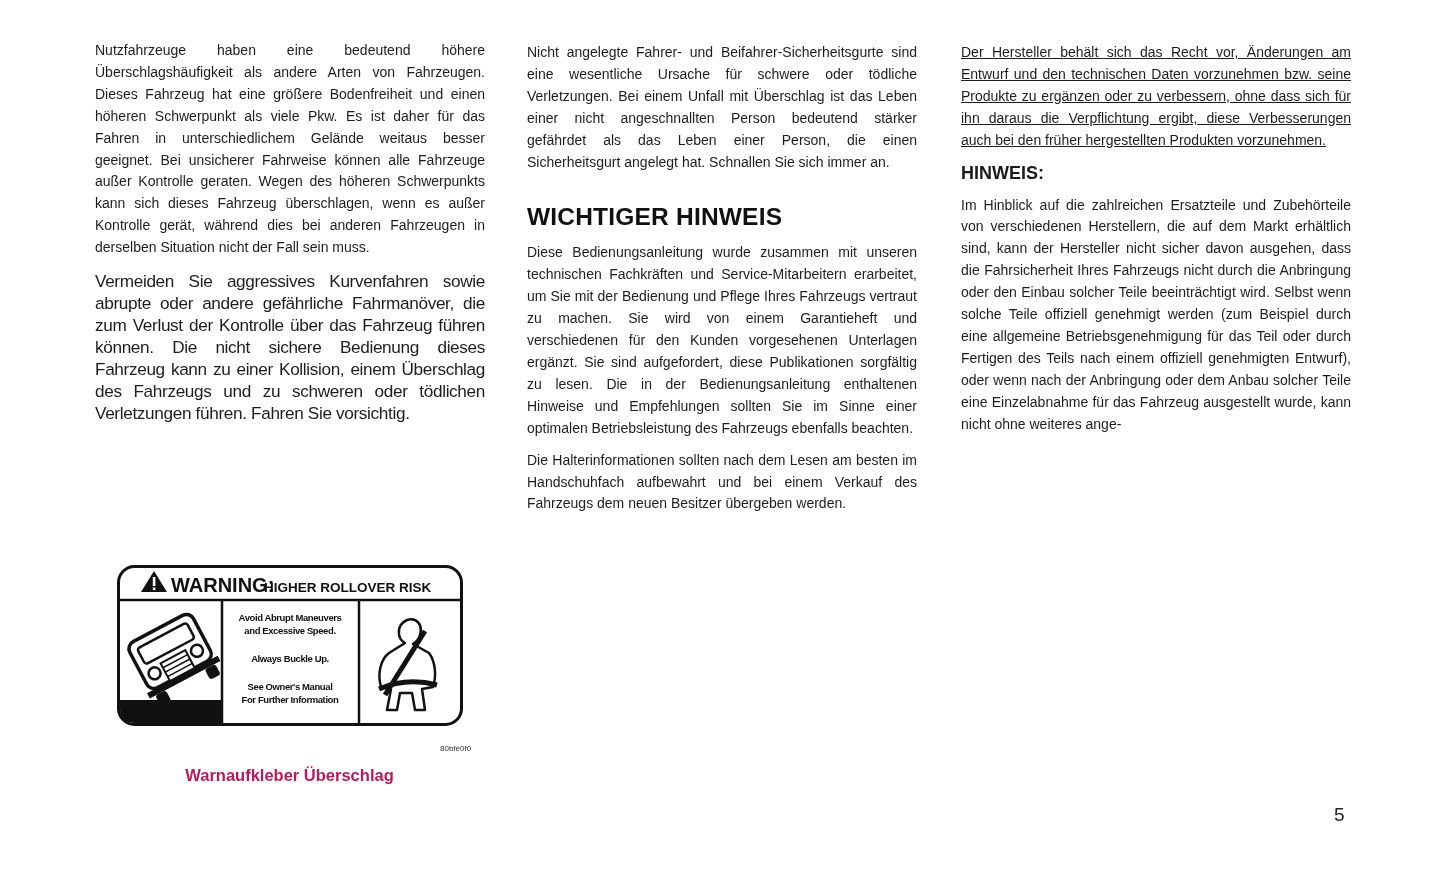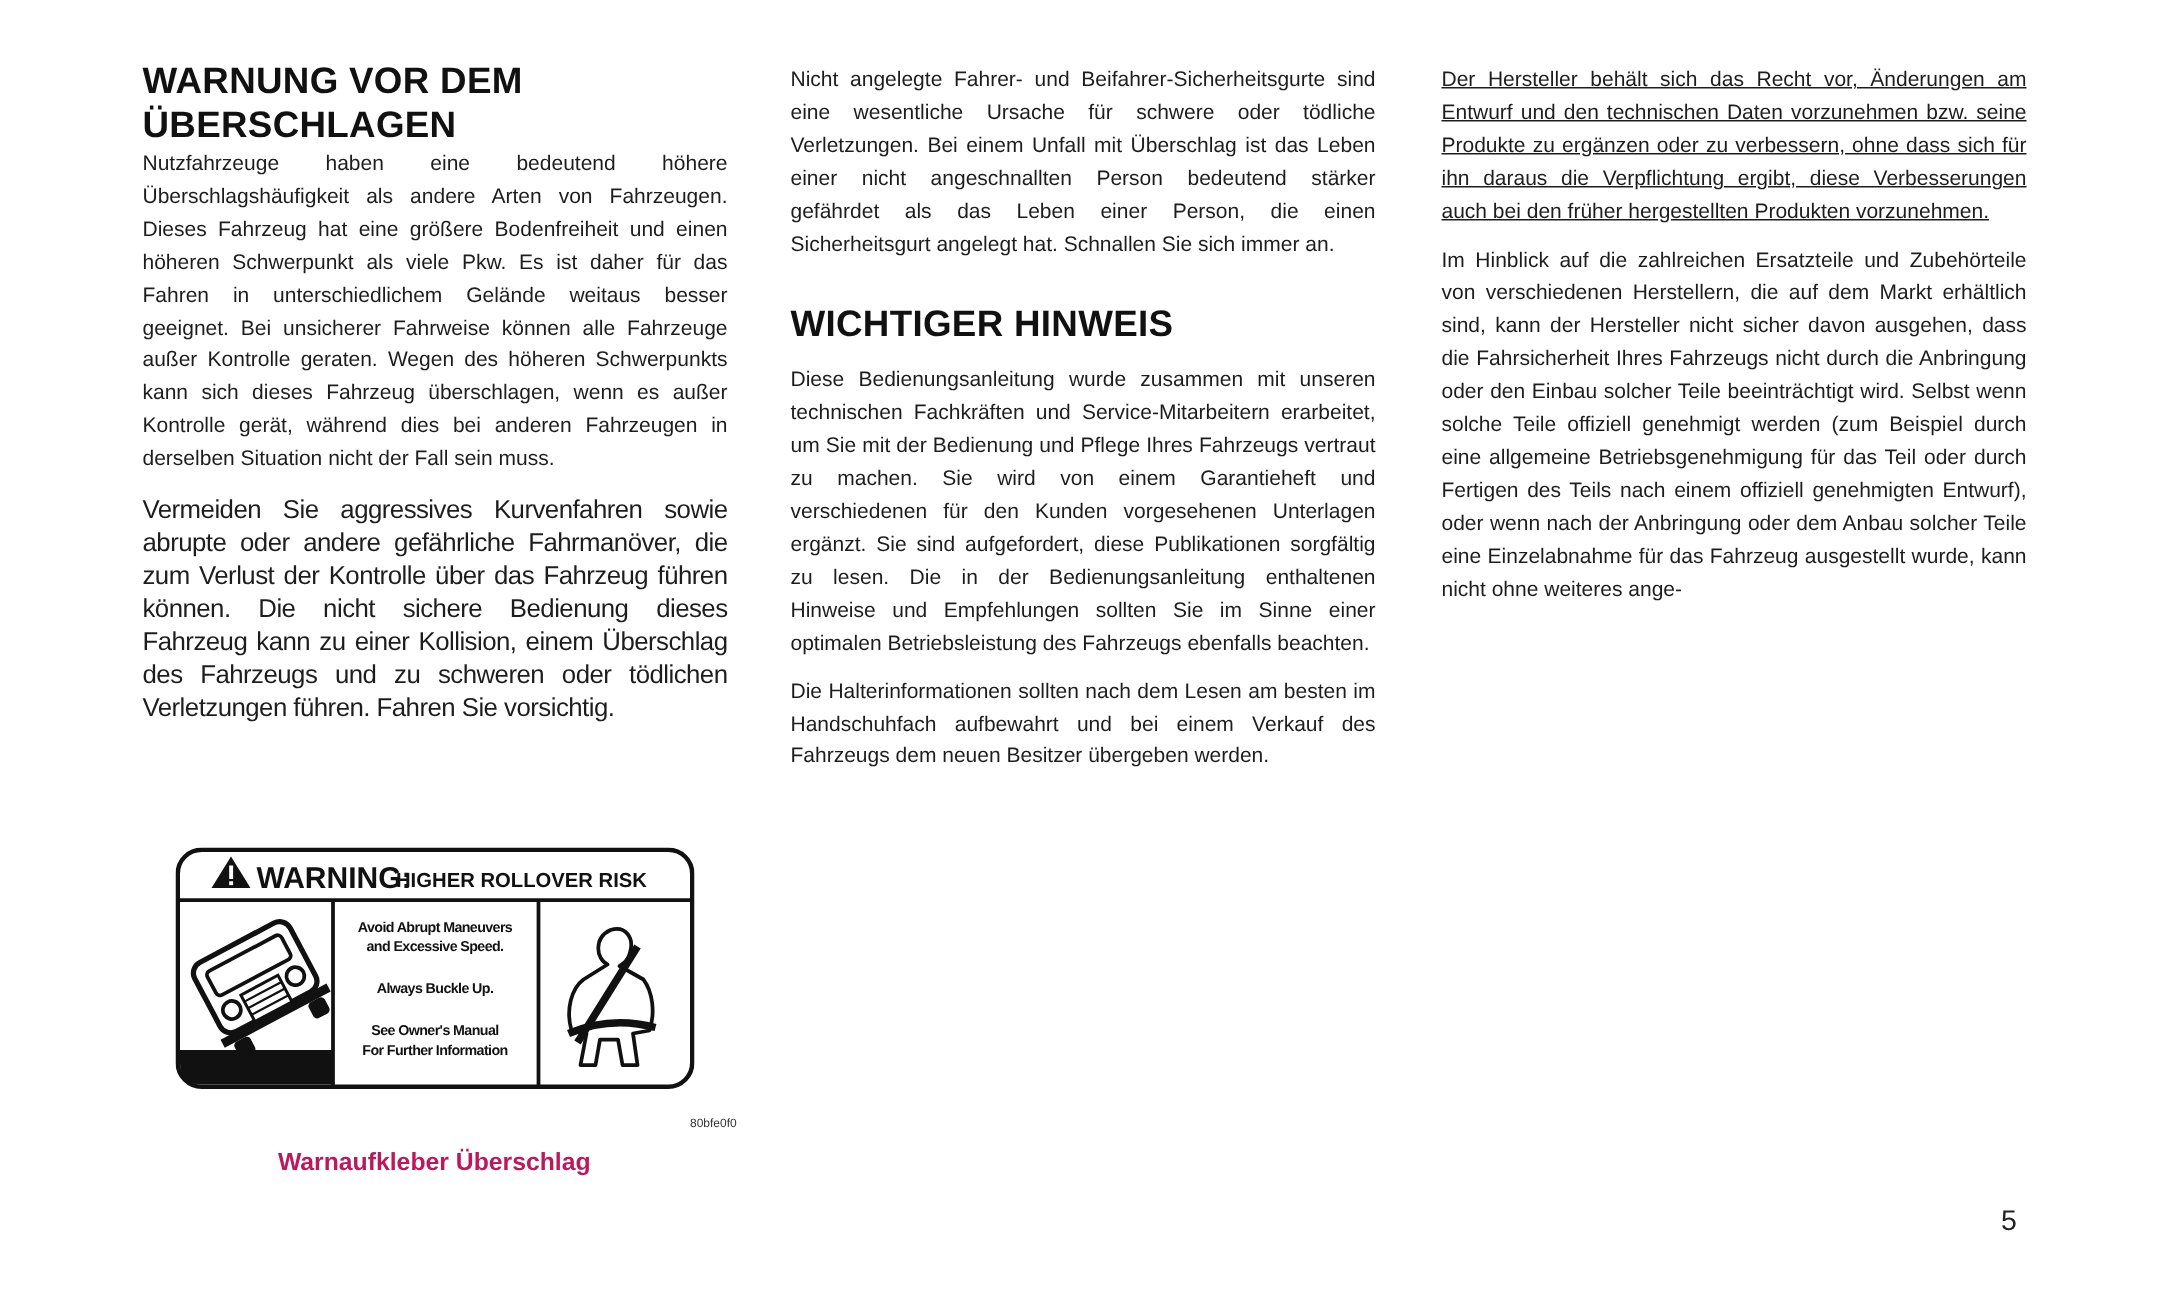--- a/index.html
+++ b/index.html
@@ -11,30 +11,29 @@
   #col3 { left:961px; }
   h1.sec { font-family:"Liberation Sans", sans-serif; font-weight:bold; font-size:24.5px;
            line-height:29px; margin:0; letter-spacing:0.2px; color:#111; }
   p { margin:0; font-size:14px; line-height:21.9px; text-align:justify; color:#1d1d1d; }
   p.narrow { font-size:17.2px; letter-spacing:-0.35px; }
   p + p { margin-top:10px; }
   .lbl { font-weight:bold; font-size:18px; line-height:22px; margin-top:10px; }
   p.hin { line-height:24px; }
   .caps { line-height:21.9px; }
   .figure { position:absolute; left:117px; top:565px; width:346px; height:161px; }
-  .fig-code { position:absolute; left:460px; top:744px; font-size:8px; color:#333; font-family:"Liberation Sans", sans-serif; }
+  .fig-code { position:absolute; left:440px; top:744px; font-size:8px; color:#333; font-family:"Liberation Sans", sans-serif; }
   .fig-caption { position:absolute; left:95px; width:389px; top:766px; text-align:center; font-weight:bold; font-size:16.5px; color:#be185d; }
   .pagenum { position:absolute; left:1334px; top:804px; font-size:19px; color:#222; }
   .w-text { font-family:"Liberation Sans", sans-serif; font-weight:bold; }
 </style>
 </head>
 <body>
 
 <div class="col" id="col1">
-  <h1 class="sec" style="width:300px;">WARNUNG VOR DEM ÜBERSCHLAGEN</h1>
   <p style="margin-top:0;">Nutzfahrzeuge haben eine bedeutend höhere Überschlagshäufigkeit als andere Arten von Fahrzeugen. Dieses Fahrzeug hat eine größere Bodenfreiheit und einen höheren Schwerpunkt als viele Pkw. Es ist daher für das Fahren in unterschiedlichem Gelände weitaus besser geeignet. Bei unsicherer Fahrweise können alle Fahrzeuge außer Kontrolle geraten. Wegen des höheren Schwerpunkts kann sich dieses Fahrzeug überschlagen, wenn es außer Kontrolle gerät, während dies bei anderen Fahrzeugen in derselben Situation nicht der Fall sein muss.</p>
   <p class="narrow" style="margin-top:12px;">Vermeiden Sie aggressives Kurvenfahren sowie abrupte oder andere gefährliche Fahrmanöver, die zum Verlust der Kontrolle über das Fahrzeug führen können. Die nicht sichere Bedienung dieses Fahrzeug kann zu einer Kollision, einem Überschlag des Fahrzeugs und zu schweren oder tödlichen Verletzungen führen. Fahren Sie vorsichtig.</p>
 </div>
 
 <svg class="figure" viewBox="0 0 346 161" width="346" height="161">
   <rect x="1.5" y="1.5" width="343" height="158" rx="16" ry="16" fill="#fff" stroke="#111" stroke-width="3"></rect>
 
   <path d="M3 135 L105 135 L105 158 L18 158 Q3 158 3 144 Z" fill="#111"></path>
   <line x1="2" y1="35" x2="344" y2="35" stroke="#111" stroke-width="2.5"></line>
   <line x1="105" y1="35" x2="105" y2="159" stroke="#111" stroke-width="2.5"></line>
@@ -81,16 +80,17 @@
 
 <div class="col" id="col2">
   <p style="margin-top:2px;">Nicht angelegte Fahrer- und Beifahrer-Sicherheitsgurte sind eine wesentliche Ursache für schwere oder tödliche Verletzungen. Bei einem Unfall mit Überschlag ist das Leben einer nicht angeschnallten Person bedeutend stärker gefährdet als das Leben einer Person, die einen Sicherheitsgurt angelegt hat. Schnallen Sie sich immer an.</p>
   <h1 class="sec" style="margin-top:29px;">WICHTIGER HINWEIS</h1>
   <p style="margin-top:11px;">Diese Bedienungsanleitung wurde zusammen mit unseren technischen Fachkräften und Service-Mitarbeitern erarbeitet, um Sie mit der Bedienung und Pflege Ihres Fahrzeugs vertraut zu machen. Sie wird von einem Garantieheft und verschiedenen für den Kunden vorgesehenen Unterlagen ergänzt. Sie sind aufgefordert, diese Publikationen sorgfältig zu lesen. Die in der Bedienungsanleitung enthaltenen Hinweise und Empfehlungen sollten Sie im Sinne einer optimalen Betriebsleistung des Fahrzeugs ebenfalls beachten.</p>
   <p>Die Halterinformationen sollten nach dem Lesen am besten im Handschuhfach aufbewahrt und bei einem Verkauf des Fahrzeugs dem neuen Besitzer übergeben werden.</p>
 </div>
 
 <div class="col" id="col3">
   <p style="margin-top:2px;text-decoration:underline;">Der Hersteller behält sich das Recht vor, Änderungen am Entwurf und den technischen Daten vorzunehmen bzw. seine Produkte zu ergänzen oder zu verbessern, ohne dass sich für ihn daraus die Verpflichtung ergibt, diese Verbesserungen auch bei den früher hergestellten Produkten vorzunehmen.</p>
+  <div class="lbl">HINWEIS:</div>
   <p style="margin-top:11px;">Im Hinblick auf die zahlreichen Ersatzteile und Zubehörteile von verschiedenen Herstellern, die auf dem Markt erhältlich sind, kann der Hersteller nicht sicher davon ausgehen, dass die Fahrsicherheit Ihres Fahrzeugs nicht durch die Anbringung oder den Einbau solcher Teile beeinträchtigt wird. Selbst wenn solche Teile offiziell genehmigt werden (zum Beispiel durch eine allgemeine Betriebsgenehmigung für das Teil oder durch Fertigen des Teils nach einem offiziell genehmigten Entwurf), oder wenn nach der Anbringung oder dem Anbau solcher Teile eine Einzelabnahme für das Fahrzeug ausgestellt wurde, kann nicht ohne weiteres ange-</p>
 </div>
 
 <div class="pagenum">5</div>
 
 </body></html>

